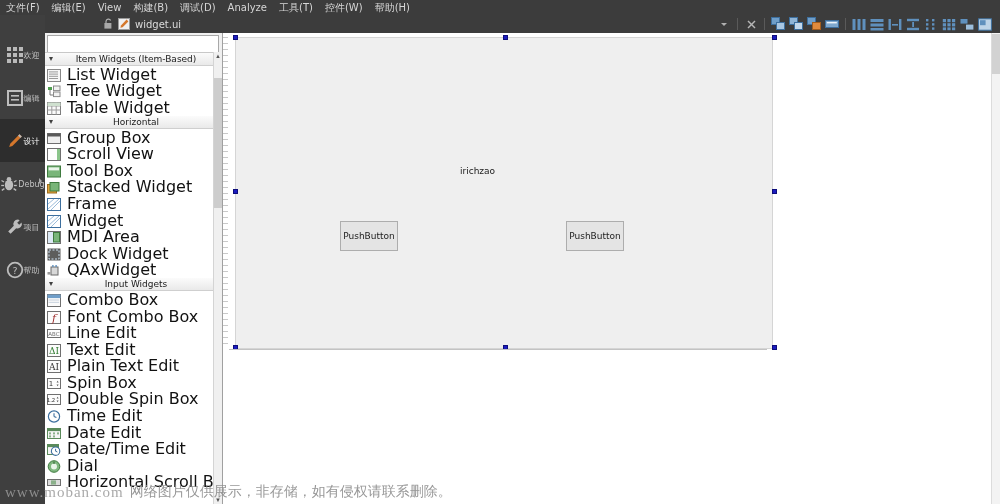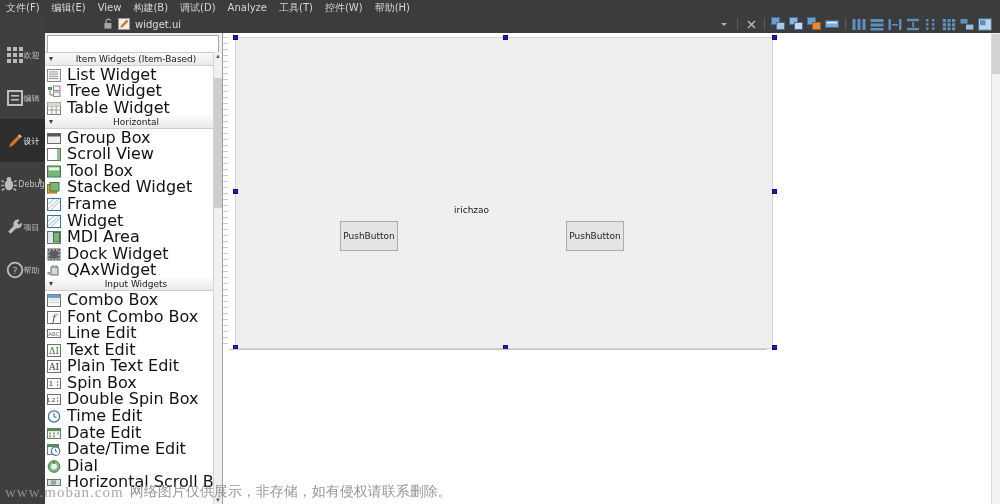--- a/index.html
+++ b/index.html
@@ -785,21 +785,21 @@
       <div class="arrowdn">▼</div>
     </div>
   </div>
 
   <div id="designarea">
 
     <div id="vruler"></div>
 
     <div id="canvaswrap">
       <div id="form">
-        <span class="form-label" style="left:218px; top:128px;margin-top:39px;">irichzao</span>
+        <span class="form-label" style="left:224px; top:128px;">irichzao</span>
 
         <span class="pushbutton" style="left:104px; top:183px; width:58px; height:30px;">PushButton</span>
 
         <span class="pushbutton" style="left:330px; top:183px; width:58px; height:30px;">PushButton</span>
       </div>
 
       <div class="handle" style="left:4px;  top:2px;"></div>
       <div class="handle" style="left:274px;top:2px;"></div>
       <div class="handle" style="left:543px;top:2px;"></div>
       <div class="handle" style="left:4px;  top:156px;"></div>

